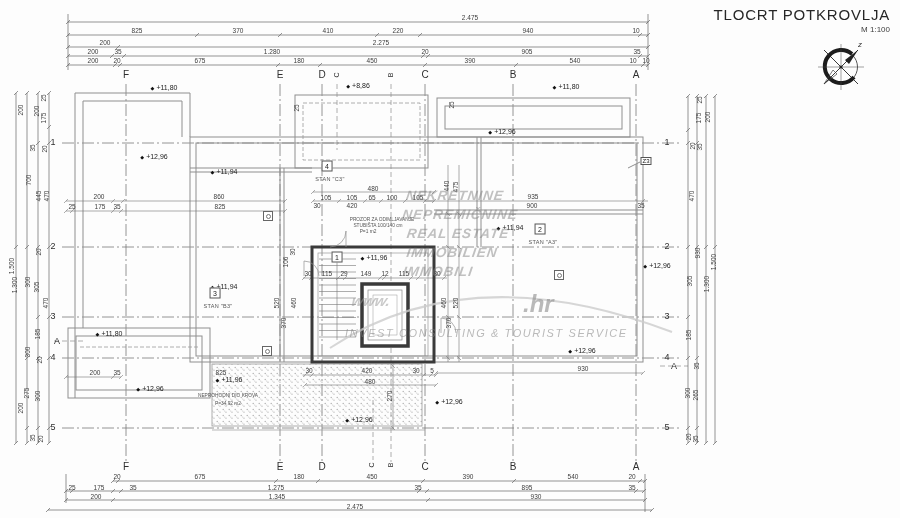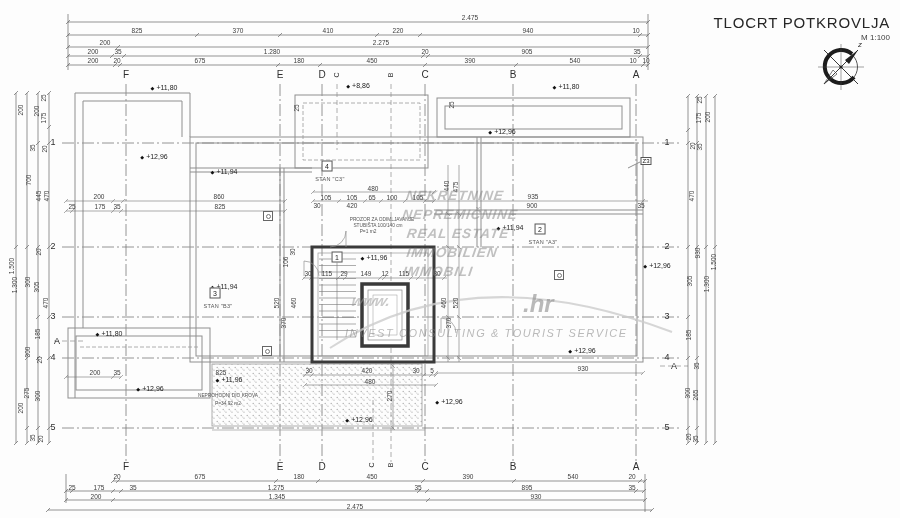--- a/index.html
+++ b/index.html
@@ -18,21 +18,21 @@
   .elev::before{content:"◆";font-size:5px;margin-right:2px;color:#111;}
   .boxed{border:1px solid #555;background:#fff;padding:1px 2.5px;font-size:7px;color:#222;}
   .sm2{font-size:6px;padding:0 1px;}
   .sub{font-size:5.5px;color:#555;letter-spacing:.3px;}
   .tiny{font-size:4.8px;color:#555;}
   .drain{position:absolute;width:8px;height:8px;border:1px solid #666;background:#fff;
          transform:translate(-50%,-50%);}
   .drain::after{content:"";position:absolute;inset:1.5px;border:1px solid #777;border-radius:50%;}
   .wm-line{font-size:13.5px;font-weight:700;font-style:italic;letter-spacing:1px;
            color:rgba(125,125,125,.48);transform:translate(-50%,-50%) skewX(-8deg);}
-  #title-block{position:absolute;right:10px;top:14px;text-align:right;z-index:4;}
+  #title-block{position:absolute;right:10px;top:6px;text-align:right;z-index:4;}
   #page-title{font-size:15px;letter-spacing:.8px;color:#262626;}
   #page-scale{font-size:8px;color:#3e3e3e;margin-top:2px;}
   #compass-z{position:absolute;left:858px;top:40px;font-size:8px;font-style:italic;color:#333;z-index:4;}
   .wm{position:absolute;font-style:italic;white-space:nowrap;}
   #wm-www{left:352px;top:292px;font-size:15px;font-weight:700;color:rgba(150,150,150,.5);transform:skewX(-15deg);}
   #wm-brand{left:392px;top:264px;font-size:54px;font-weight:700;letter-spacing:6px;
             color:rgba(165,165,165,.30);-webkit-text-stroke:1.6px rgba(140,140,140,.55);}
   #wm-hr{left:523px;top:290px;font-size:24px;font-weight:700;color:rgba(140,140,140,.6);}
   #wm-tag{left:345px;top:327px;font-size:11px;letter-spacing:1.6px;color:rgba(130,130,130,.55);}
 </style>

